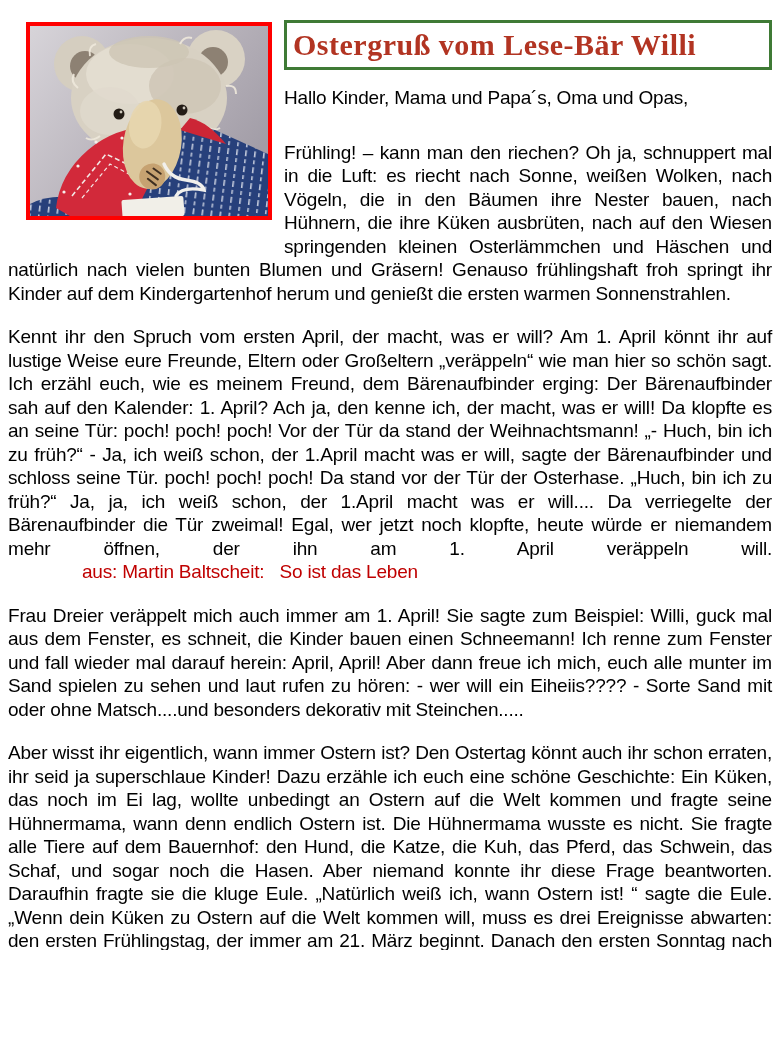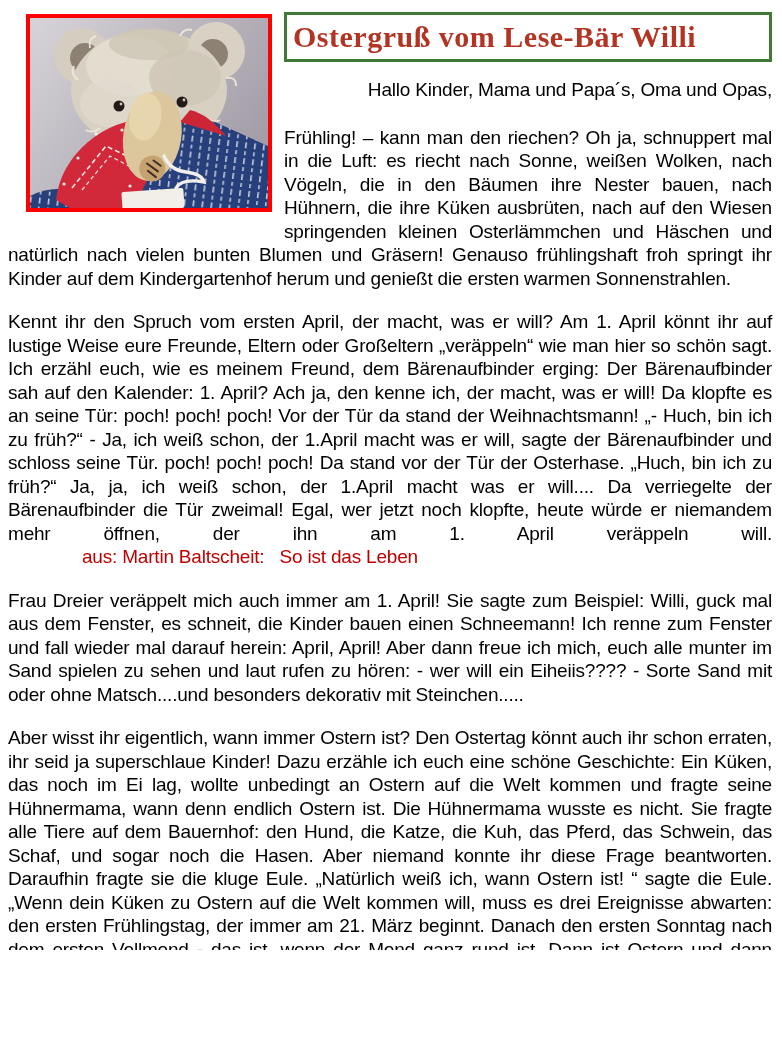--- a/index.html
+++ b/index.html
@@ -8,21 +8,21 @@
     --title-border-green:#3f7a35;
     --photo-border-red:#ff0000;
     --citation-red:#c00000;
     --body-text:#000000;
   }
   *{box-sizing:border-box;}
   html,body{margin:0;padding:0;background:#ffffff;}
   body{width:782px;font-family:"Liberation Sans","DejaVu Sans",sans-serif;}
   .page{
     width:782px;height:950px;overflow:hidden;
-    padding:8px 10px 8px 8px;
+    padding:16px 10px 8px 8px;
     color:var(--body-text,#000);
   }
   .photo-frame{
     float:left;
     width:246px;height:198px;
     border:4px solid var(--photo-border-red,#f00);
     margin:6px 12px 16px 18px;
     background:#b9b4bc;
   }
   .photo-frame svg{display:block;width:100%;height:100%;}
@@ -44,21 +44,21 @@
     color:var(--title-red,#b23422);
     white-space:nowrap;
   }
   p.bodytext{
     margin:0 0 20px 0;
     font-size:19px;
     line-height:23.5px;
     text-align:justify;
     letter-spacing:-0.2px;
   }
-  p.greeting{margin-bottom:24px;text-align:right;}
+  p.greeting{margin-bottom:31px;text-align:left;}
   .citation{
     color:var(--citation-red,#c00000);
     display:inline-block;
     margin-left:74px;
     white-space:pre;
   }
   .last-paragraph{margin-bottom:0;}
 </style>
 </head>
 <body>

